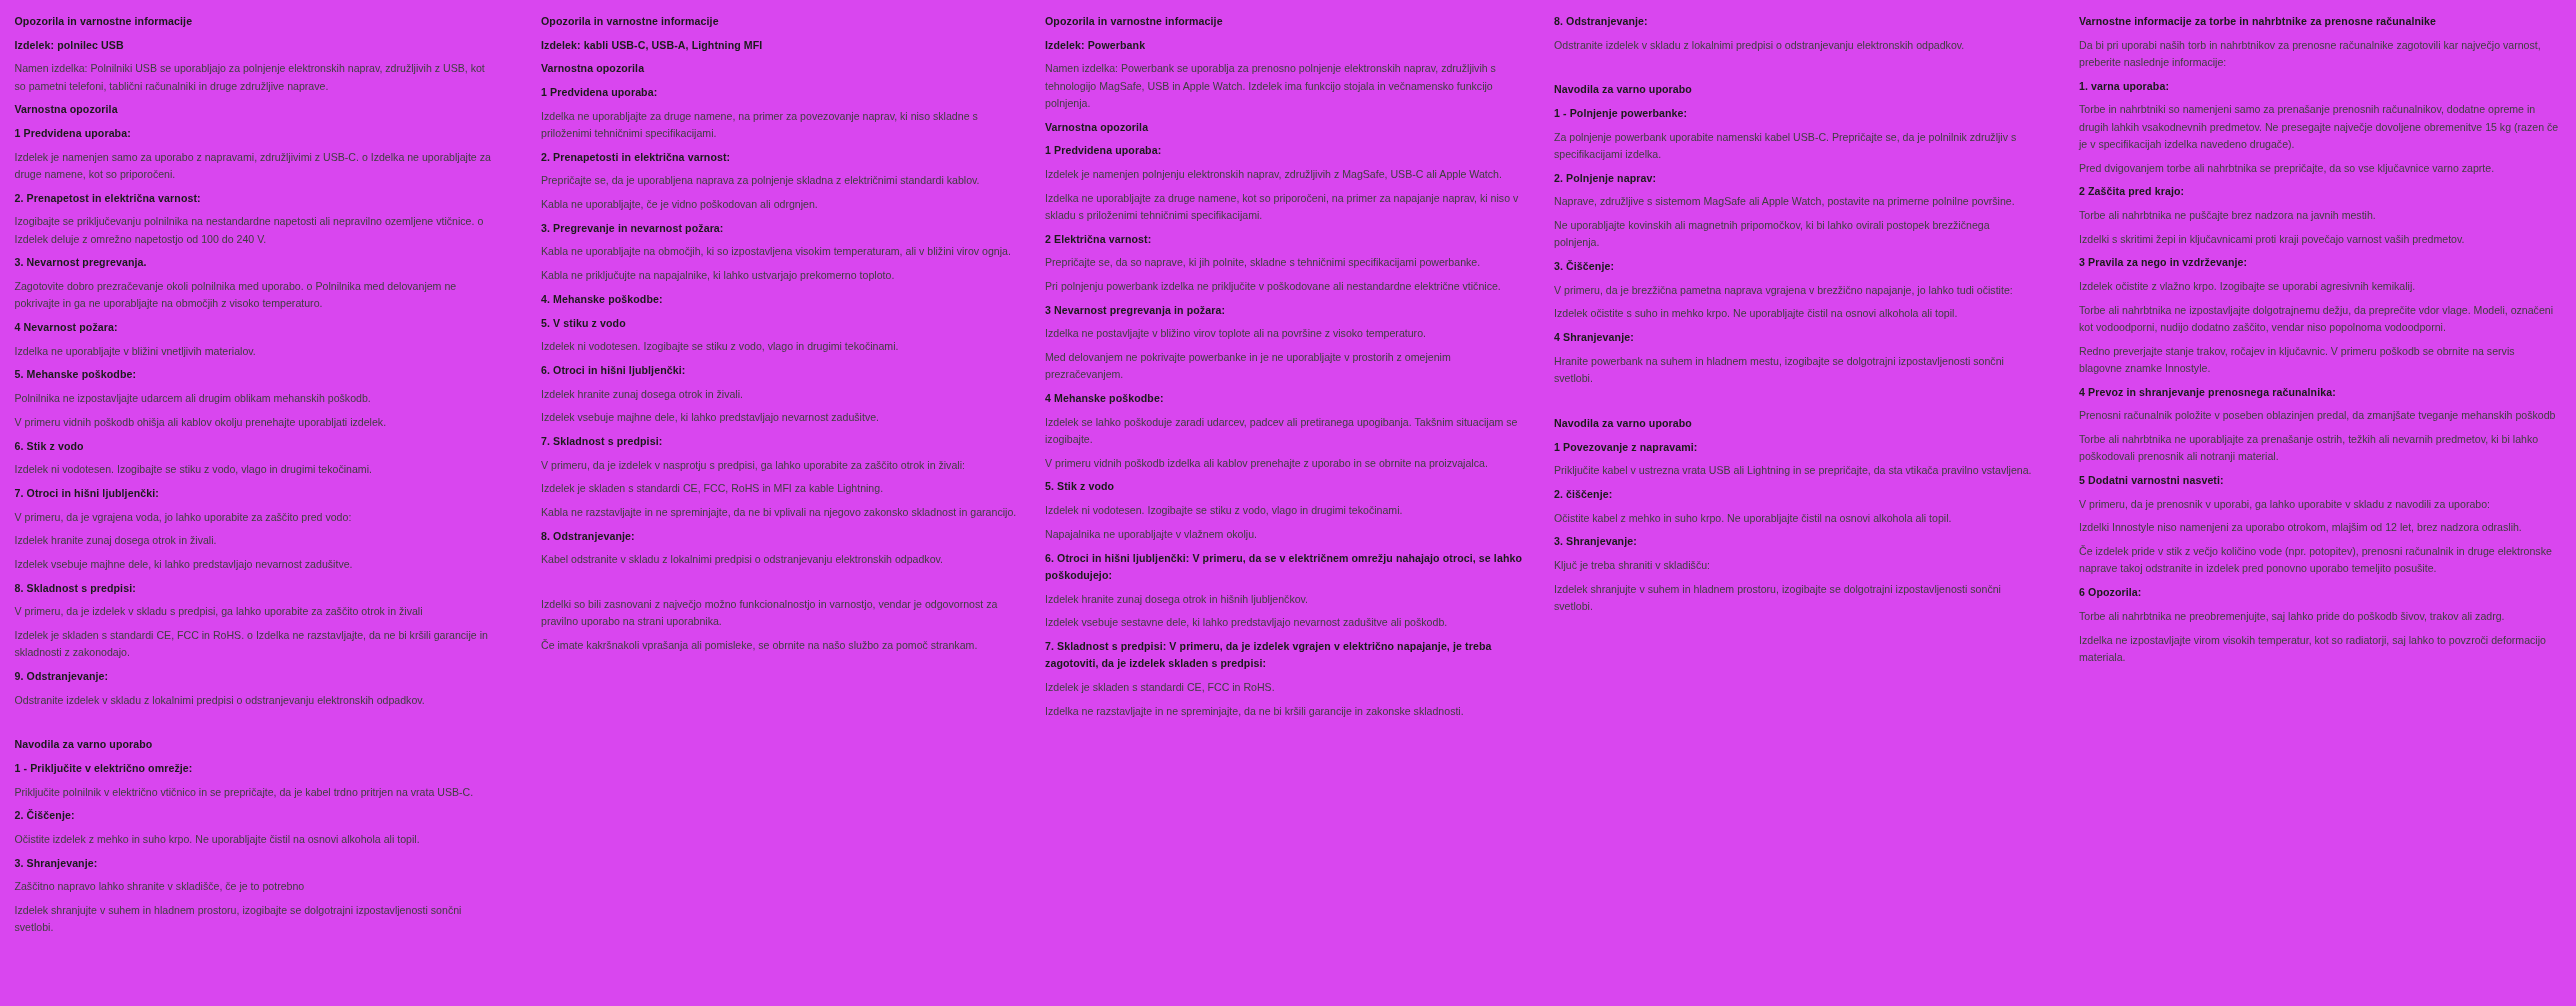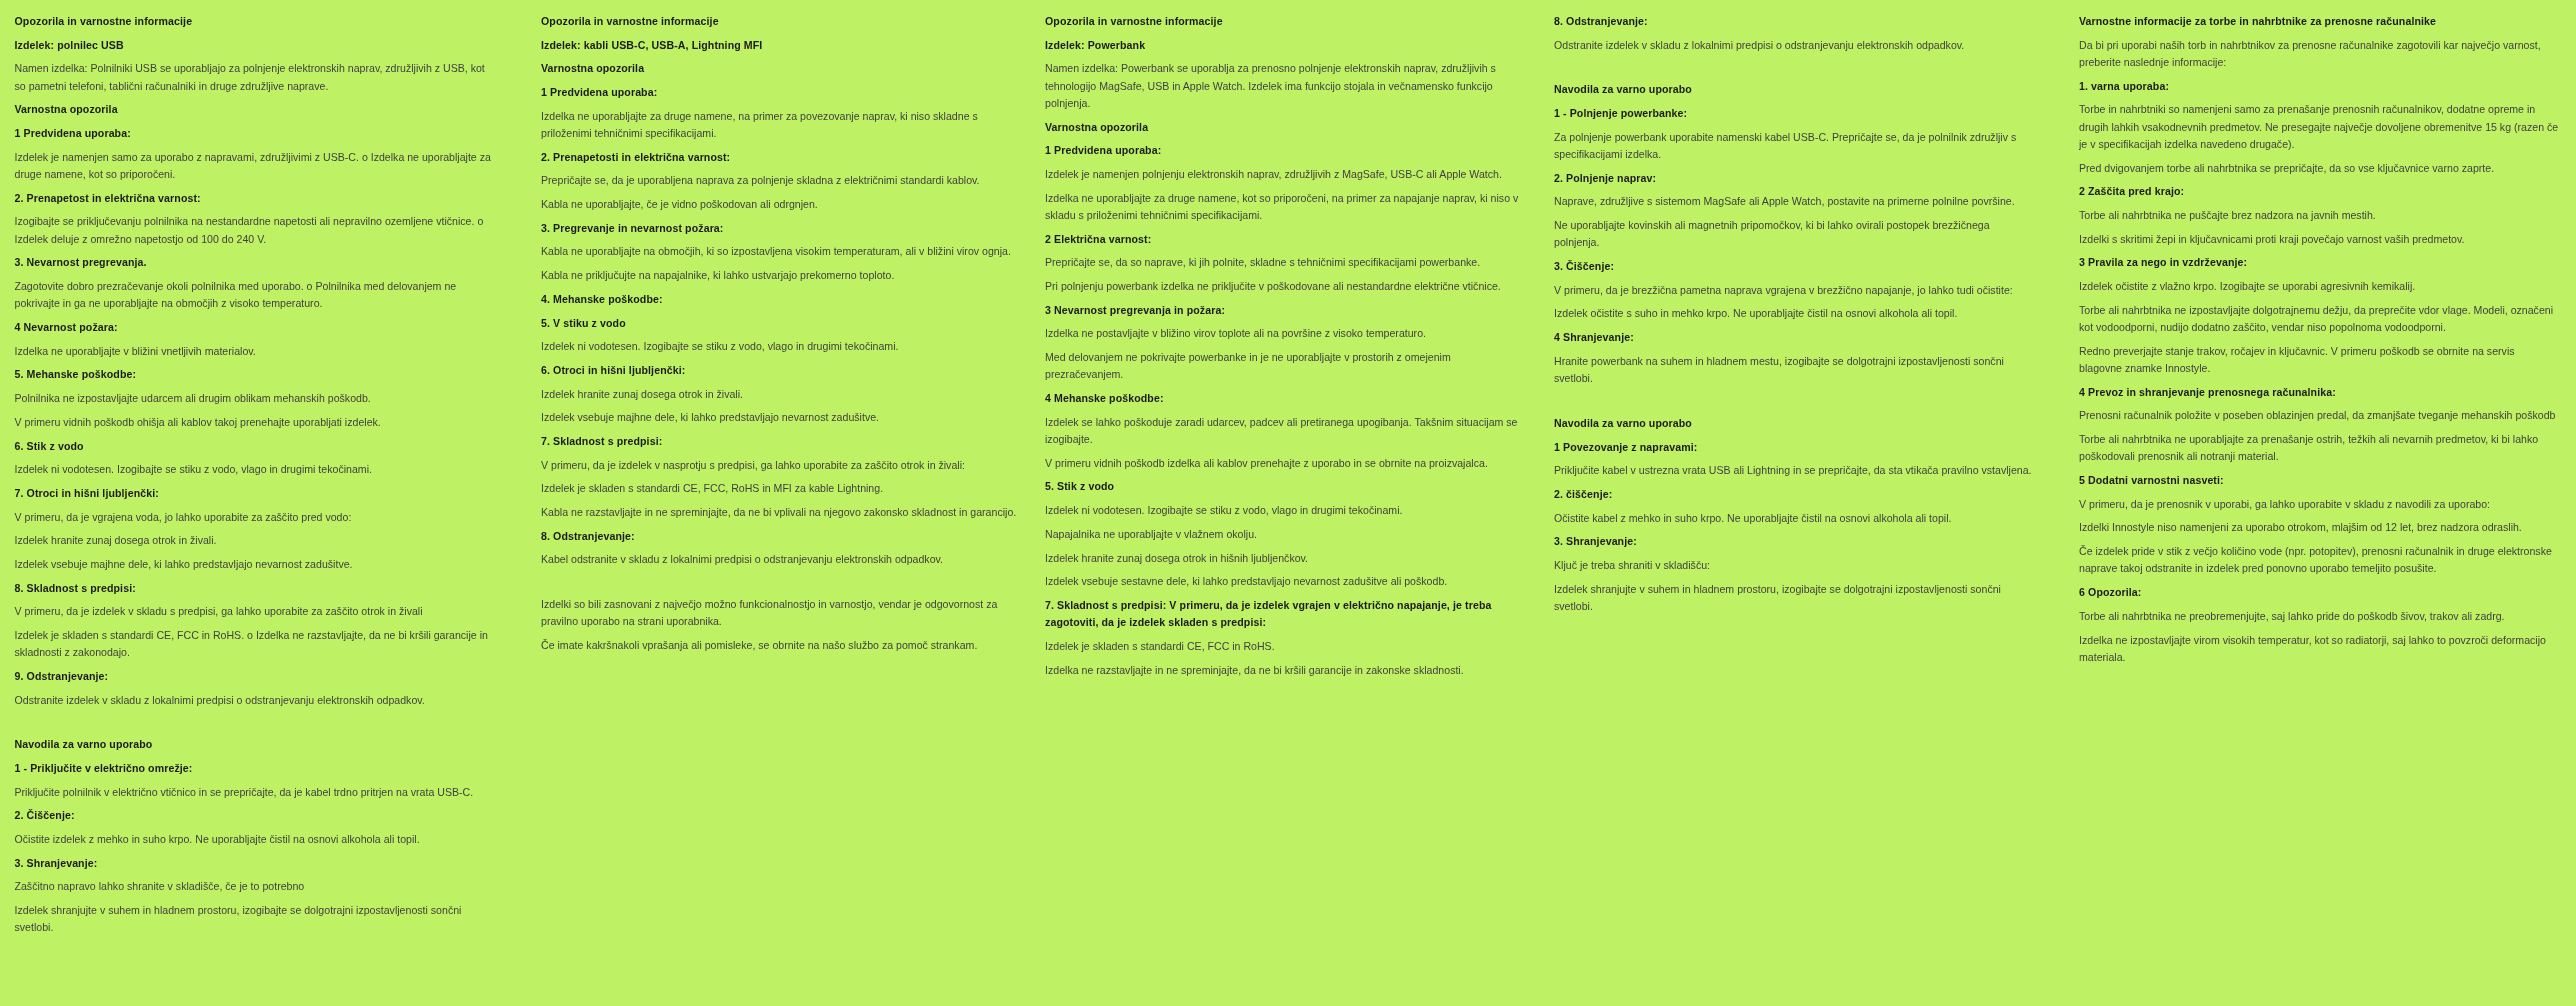--- a/index.html
+++ b/index.html
@@ -4,21 +4,21 @@
 <style>
   html, body {
     margin: 0;
     padding: 0;
     background: #ffffff;
   }
   #page {
     position: relative;
     width: 2576px;
     height: 1006px;
-    background: #bef264;
+    background: #d946ef;
     overflow: hidden;
     font-family: "Liberation Sans", "DejaVu Sans", sans-serif;
   }
   .col {
     position: absolute;
     top: 13px;
     width: 481px;
   }
   .col:nth-child(1) { left: 14.5px; }
   .col:nth-child(2) { left: 541px; }
@@ -56,21 +56,21 @@
       <h2 class="hd">1 Predvidena uporaba:</h2>
       <p class="bd">Izdelek je namenjen samo za uporabo z napravami, združljivimi z USB-C. o Izdelka ne uporabljajte za druge namene, kot so priporočeni.</p>
       <h2 class="hd">2. Prenapetost in električna varnost:</h2>
       <p class="bd">Izogibajte se priključevanju polnilnika na nestandardne napetosti ali nepravilno ozemljene vtičnice. o Izdelek deluje z omrežno napetostjo od 100 do 240 V.</p>
       <h2 class="hd">3. Nevarnost pregrevanja.</h2>
       <p class="bd">Zagotovite dobro prezračevanje okoli polnilnika med uporabo. o Polnilnika med delovanjem ne pokrivajte in ga ne uporabljajte na območjih z visoko temperaturo.</p>
       <h2 class="hd">4 Nevarnost požara:</h2>
       <p class="bd">Izdelka ne uporabljajte v bližini vnetljivih materialov.</p>
       <h2 class="hd">5. Mehanske poškodbe:</h2>
       <p class="bd">Polnilnika ne izpostavljajte udarcem ali drugim oblikam mehanskih poškodb.</p>
-      <p class="bd">V primeru vidnih poškodb ohišja ali kablov takoj prenehajte uporabljati izdelek.</p>
+      <p class="bd">V primeru vidnih poškodb ohišja ali kablov okolju prenehajte uporabljati izdelek.</p>
       <h2 class="hd">6. Stik z vodo</h2>
       <p class="bd">Izdelek ni vodotesen. Izogibajte se stiku z vodo, vlago in drugimi tekočinami.</p>
       <h2 class="hd">7. Otroci in hišni ljubljenčki:</h2>
       <p class="bd">V primeru, da je vgrajena voda, jo lahko uporabite za zaščito pred vodo:</p>
       <p class="bd">Izdelek hranite zunaj dosega otrok in živali.</p>
       <p class="bd">Izdelek vsebuje majhne dele, ki lahko predstavljajo nevarnost zadušitve.</p>
       <h2 class="hd">8. Skladnost s predpisi:</h2>
       <p class="bd">V primeru, da je izdelek v skladu s predpisi, ga lahko uporabite za zaščito otrok in živali</p>
       <p class="bd">Izdelek je skladen s standardi CE, FCC in RoHS. o Izdelka ne razstavljajte, da ne bi kršili garancije in skladnosti z zakonodajo.</p>
       <h2 class="hd">9. Odstranjevanje:</h2>
@@ -126,20 +126,21 @@
       <p class="bd">Pri polnjenju powerbank izdelka ne priključite v poškodovane ali nestandardne električne vtičnice.</p>
       <h2 class="hd">3 Nevarnost pregrevanja in požara:</h2>
       <p class="bd">Izdelka ne postavljajte v bližino virov toplote ali na površine z visoko temperaturo.</p>
       <p class="bd">Med delovanjem ne pokrivajte powerbanke in je ne uporabljajte v prostorih z omejenim prezračevanjem.</p>
       <h2 class="hd">4 Mehanske poškodbe:</h2>
       <p class="bd">Izdelek se lahko poškoduje zaradi udarcev, padcev ali pretiranega upogibanja. Takšnim situacijam se izogibajte.</p>
       <p class="bd">V primeru vidnih poškodb izdelka ali kablov prenehajte z uporabo in se obrnite na proizvajalca.</p>
       <h2 class="hd">5. Stik z vodo</h2>
       <p class="bd">Izdelek ni vodotesen. Izogibajte se stiku z vodo, vlago in drugimi tekočinami.</p>
       <p class="bd">Napajalnika ne uporabljajte v vlažnem okolju.</p>
+      <h2 class="hd">6. Otroci in hišni ljubljenčki: V primeru, da se v električnem omrežju nahajajo otroci, se lahko poškodujejo:</h2>
       <p class="bd">Izdelek hranite zunaj dosega otrok in hišnih ljubljenčkov.</p>
       <p class="bd">Izdelek vsebuje sestavne dele, ki lahko predstavljajo nevarnost zadušitve ali poškodb.</p>
       <h2 class="hd">7. Skladnost s predpisi: V primeru, da je izdelek vgrajen v električno napajanje, je treba zagotoviti, da je izdelek skladen s predpisi:</h2>
       <p class="bd">Izdelek je skladen s standardi CE, FCC in RoHS.</p>
       <p class="bd">Izdelka ne razstavljajte in ne spreminjajte, da ne bi kršili garancije in zakonske skladnosti.</p>
     </div>
     <div class="col">
       <h2 class="hd">8. Odstranjevanje:</h2>
       <p class="bd">Odstranite izdelek v skladu z lokalnimi predpisi o odstranjevanju elektronskih odpadkov.</p>
       <div class="gap"></div>

